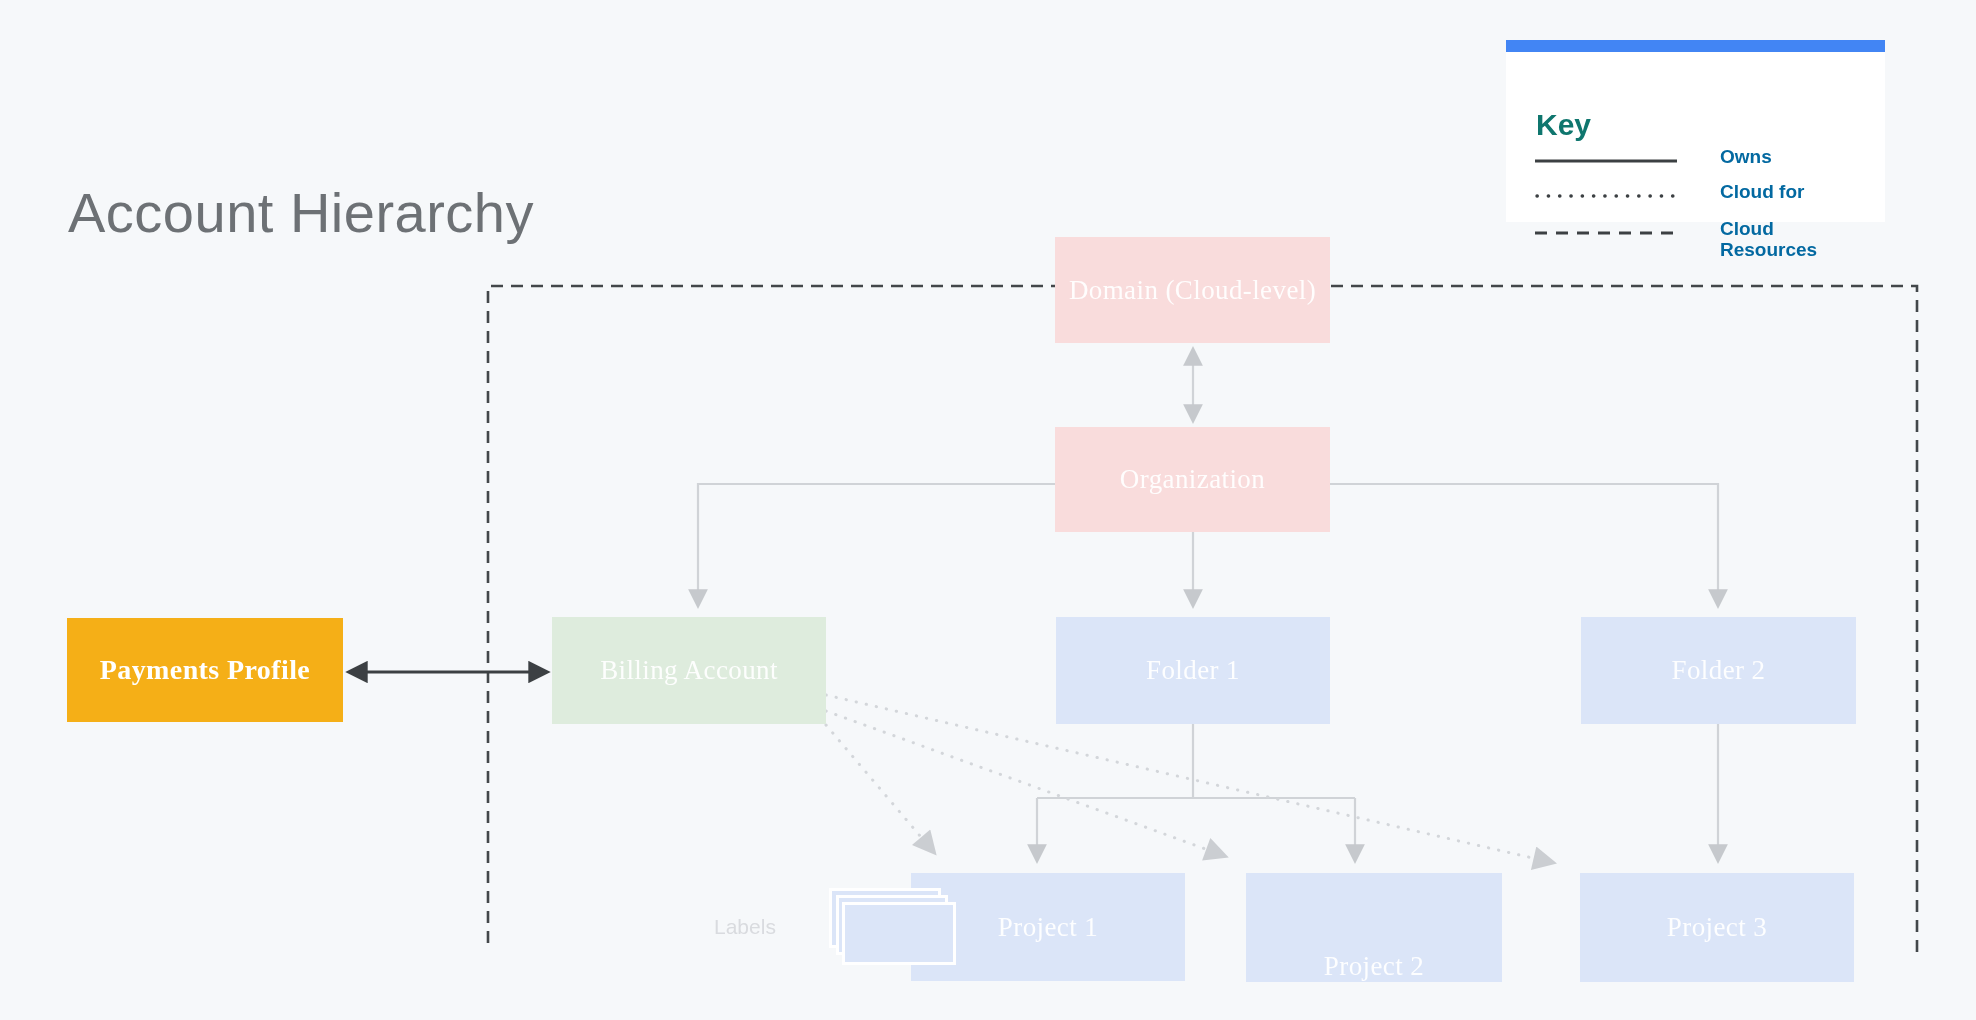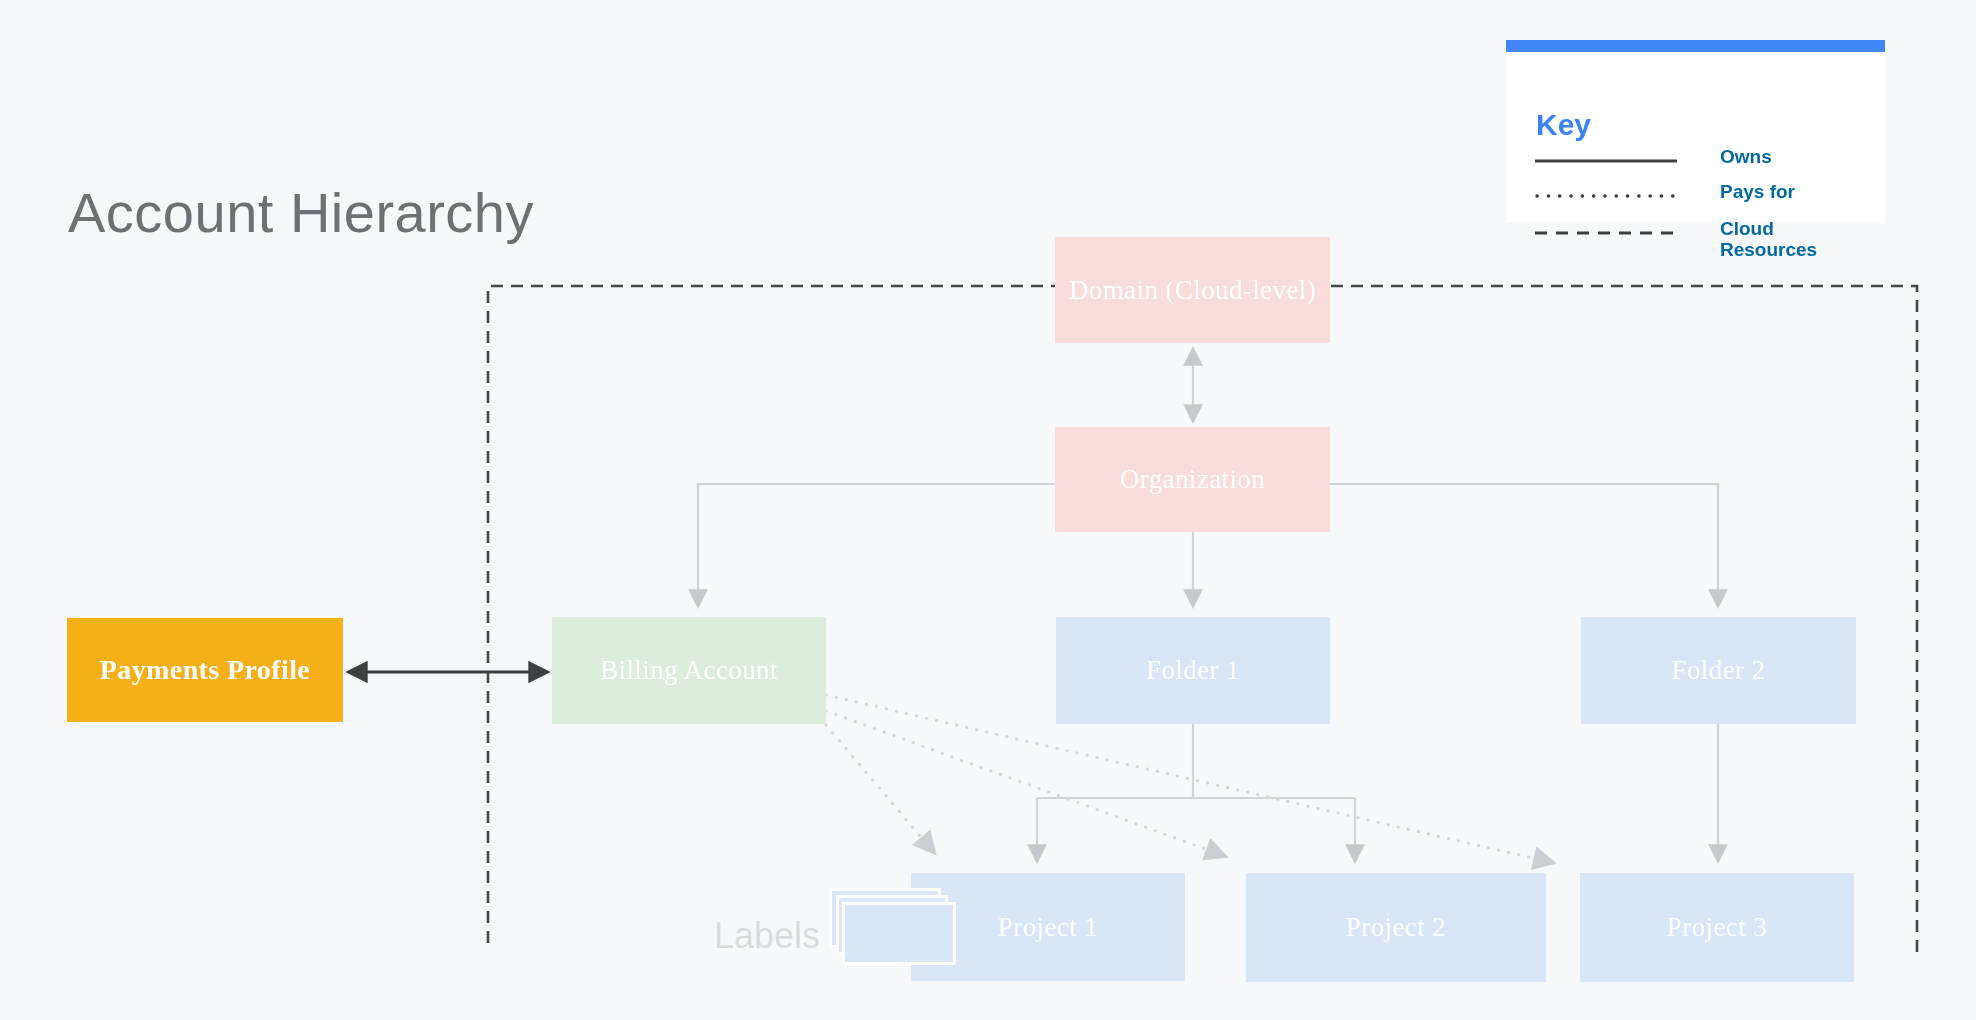--- a/index.html
+++ b/index.html
@@ -12,24 +12,24 @@
 
   .node{position:absolute;display:flex;align-items:center;justify-content:center;
     font-size:27px;color:rgba(255,255,255,0.94);letter-spacing:0.4px;z-index:2;font-family:Liberation Serif, serif;}
   .node-domain        {left:1055px;top:237px;width:275px;height:106px;}
   .node-organization  {left:1055px;top:427px;width:275px;height:105px;}
   .node-payments      {left:67px;  top:618px;width:276px;height:104px;font-weight:bold;color:#ffffff;font-size:28px;}
   .node-billing       {left:552px; top:617px;width:274px;height:107px;}
   .node-folder1       {left:1056px;top:617px;width:274px;height:107px;}
   .node-folder2       {left:1581px;top:617px;width:275px;height:107px;}
   .node-project1      {left:911px; top:873px;width:274px;height:108px;}
-  .node-project2      {left:1246px;top:873px;width:300px;height:109px;}
+  .node-project2      {left:1246px;top:873px;width:256px;height:109px;align-items:flex-end;}
   .node-project3      {left:1580px;top:873px;width:274px;height:109px;}
 
-  .labels-caption{position:absolute;left:714px;top:915px;font-size:36px;color:#d9dbdf;z-index:3;}
+  .labels-caption{position:absolute;left:714px;top:915px;font-size:21px;color:#d9dbdf;z-index:3;}
   .labels-stack{position:absolute;left:829px;top:888px;width:132px;height:82px;z-index:3;}
   .labels-stack .card{position:absolute;background:#dbe5f8;border:3px solid #ffffff;box-sizing:border-box;}
   .labels-stack .card.back {left:0px;  top:0px;  width:112px;height:60px;}
   .labels-stack .card.mid  {left:7px;  top:7px;  width:112px;height:60px;}
   .labels-stack .card.front{left:13px; top:14px; width:114px;height:63px;}
 
   .legend{position:absolute;left:1506px;top:40px;width:379px;height:182px;background:#ffffff;z-index:4;}
   .legend .accent-bar{position:absolute;left:0;top:0;width:100%;height:12px;background:#4285F4;}
   .legend .legend-title{position:absolute;left:30px;top:68px;font-size:30px;font-weight:bold;color:#4285F4;}
   .legend .row{position:absolute;left:0;width:100%;}
@@ -113,34 +113,34 @@
 
   <div class="labels-caption">Labels</div>
   <div class="labels-stack">
     <div class="card back"></div>
     <div class="card mid"></div>
     <div class="card front"></div>
   </div>
 
   <div class="legend">
     <div class="accent-bar" style="background-color: rgb(66, 133, 244);"></div>
-    <div class="legend-title" style="color: #3b82f6;">Key</div>
+    <div class="legend-title" style="color: #0f766e;">Key</div>
 
     <div class="row r1">
       <svg class="sample" width="142" height="6">
         <line x1="0" y1="3" x2="142" y2="3" stroke="#3c4043" stroke-width="3"></line>
       </svg>
       <span class="lbl">Owns</span>
     </div>
 
     <div class="row r2">
       <svg class="sample" width="142" height="6">
         <line x1="2" y1="3" x2="142" y2="3" stroke="#3c4043" stroke-width="3.4" stroke-linecap="round" stroke-dasharray="0.3 11"></line>
       </svg>
-      <span class="lbl">Pays for</span>
+      <span class="lbl">Cloud for</span>
     </div>
 
     <div class="row r3">
       <svg class="sample" width="142" height="6">
         <line x1="0" y1="3" x2="142" y2="3" stroke="#3c4043" stroke-width="3" stroke-dasharray="12 9"></line>
       </svg>
       <span class="lbl">Cloud Resources</span>
     </div>
   </div>
 

